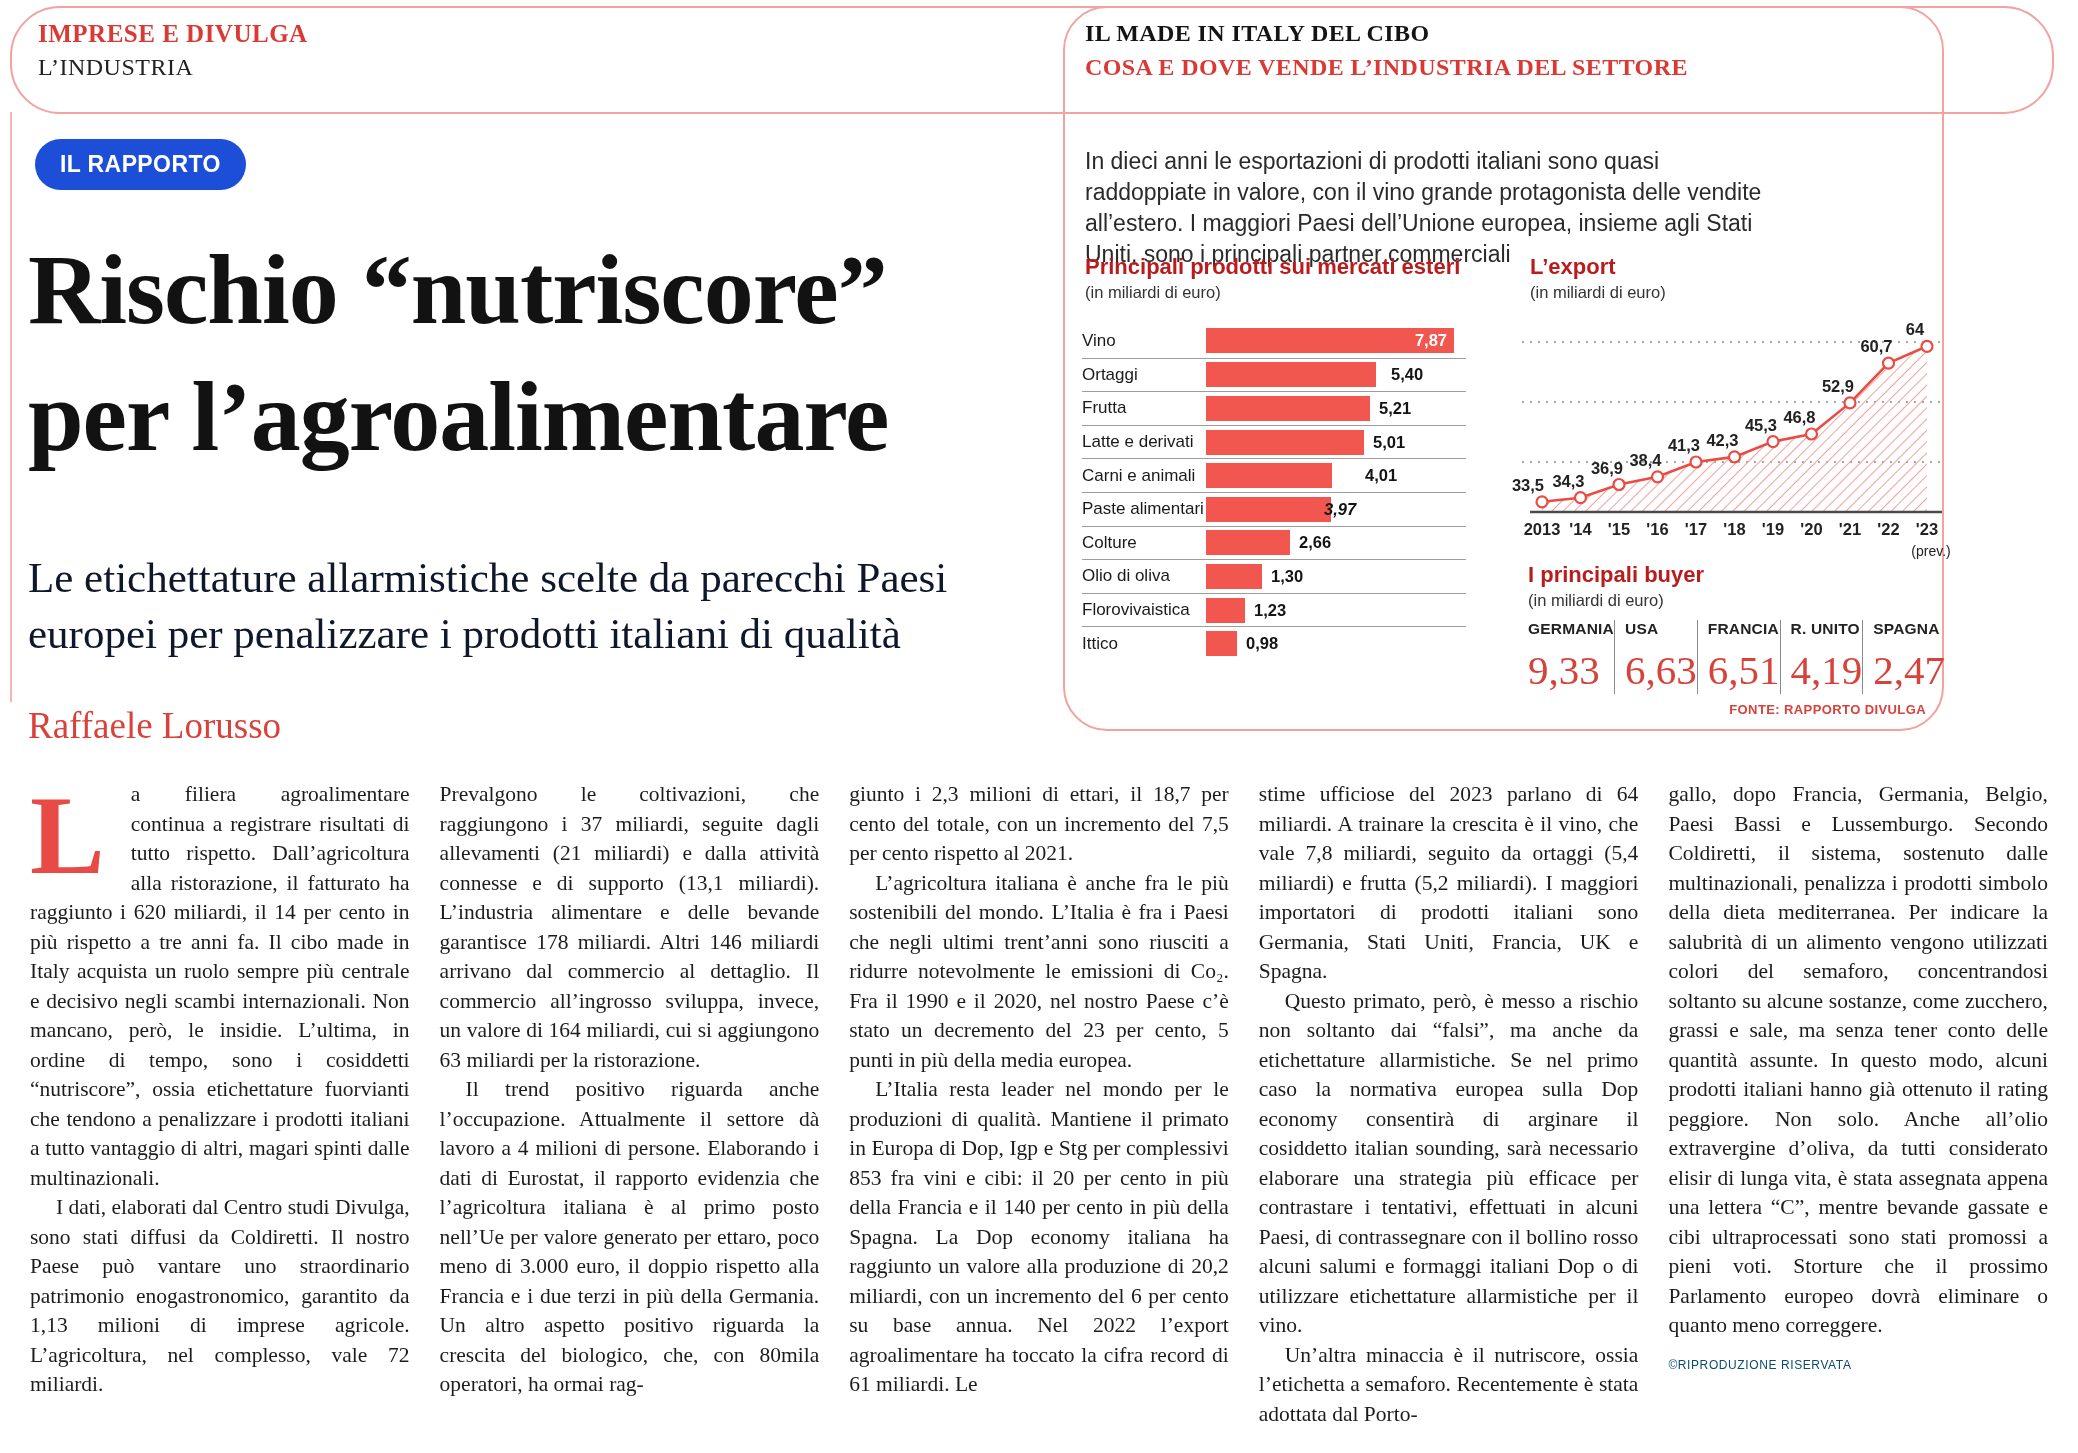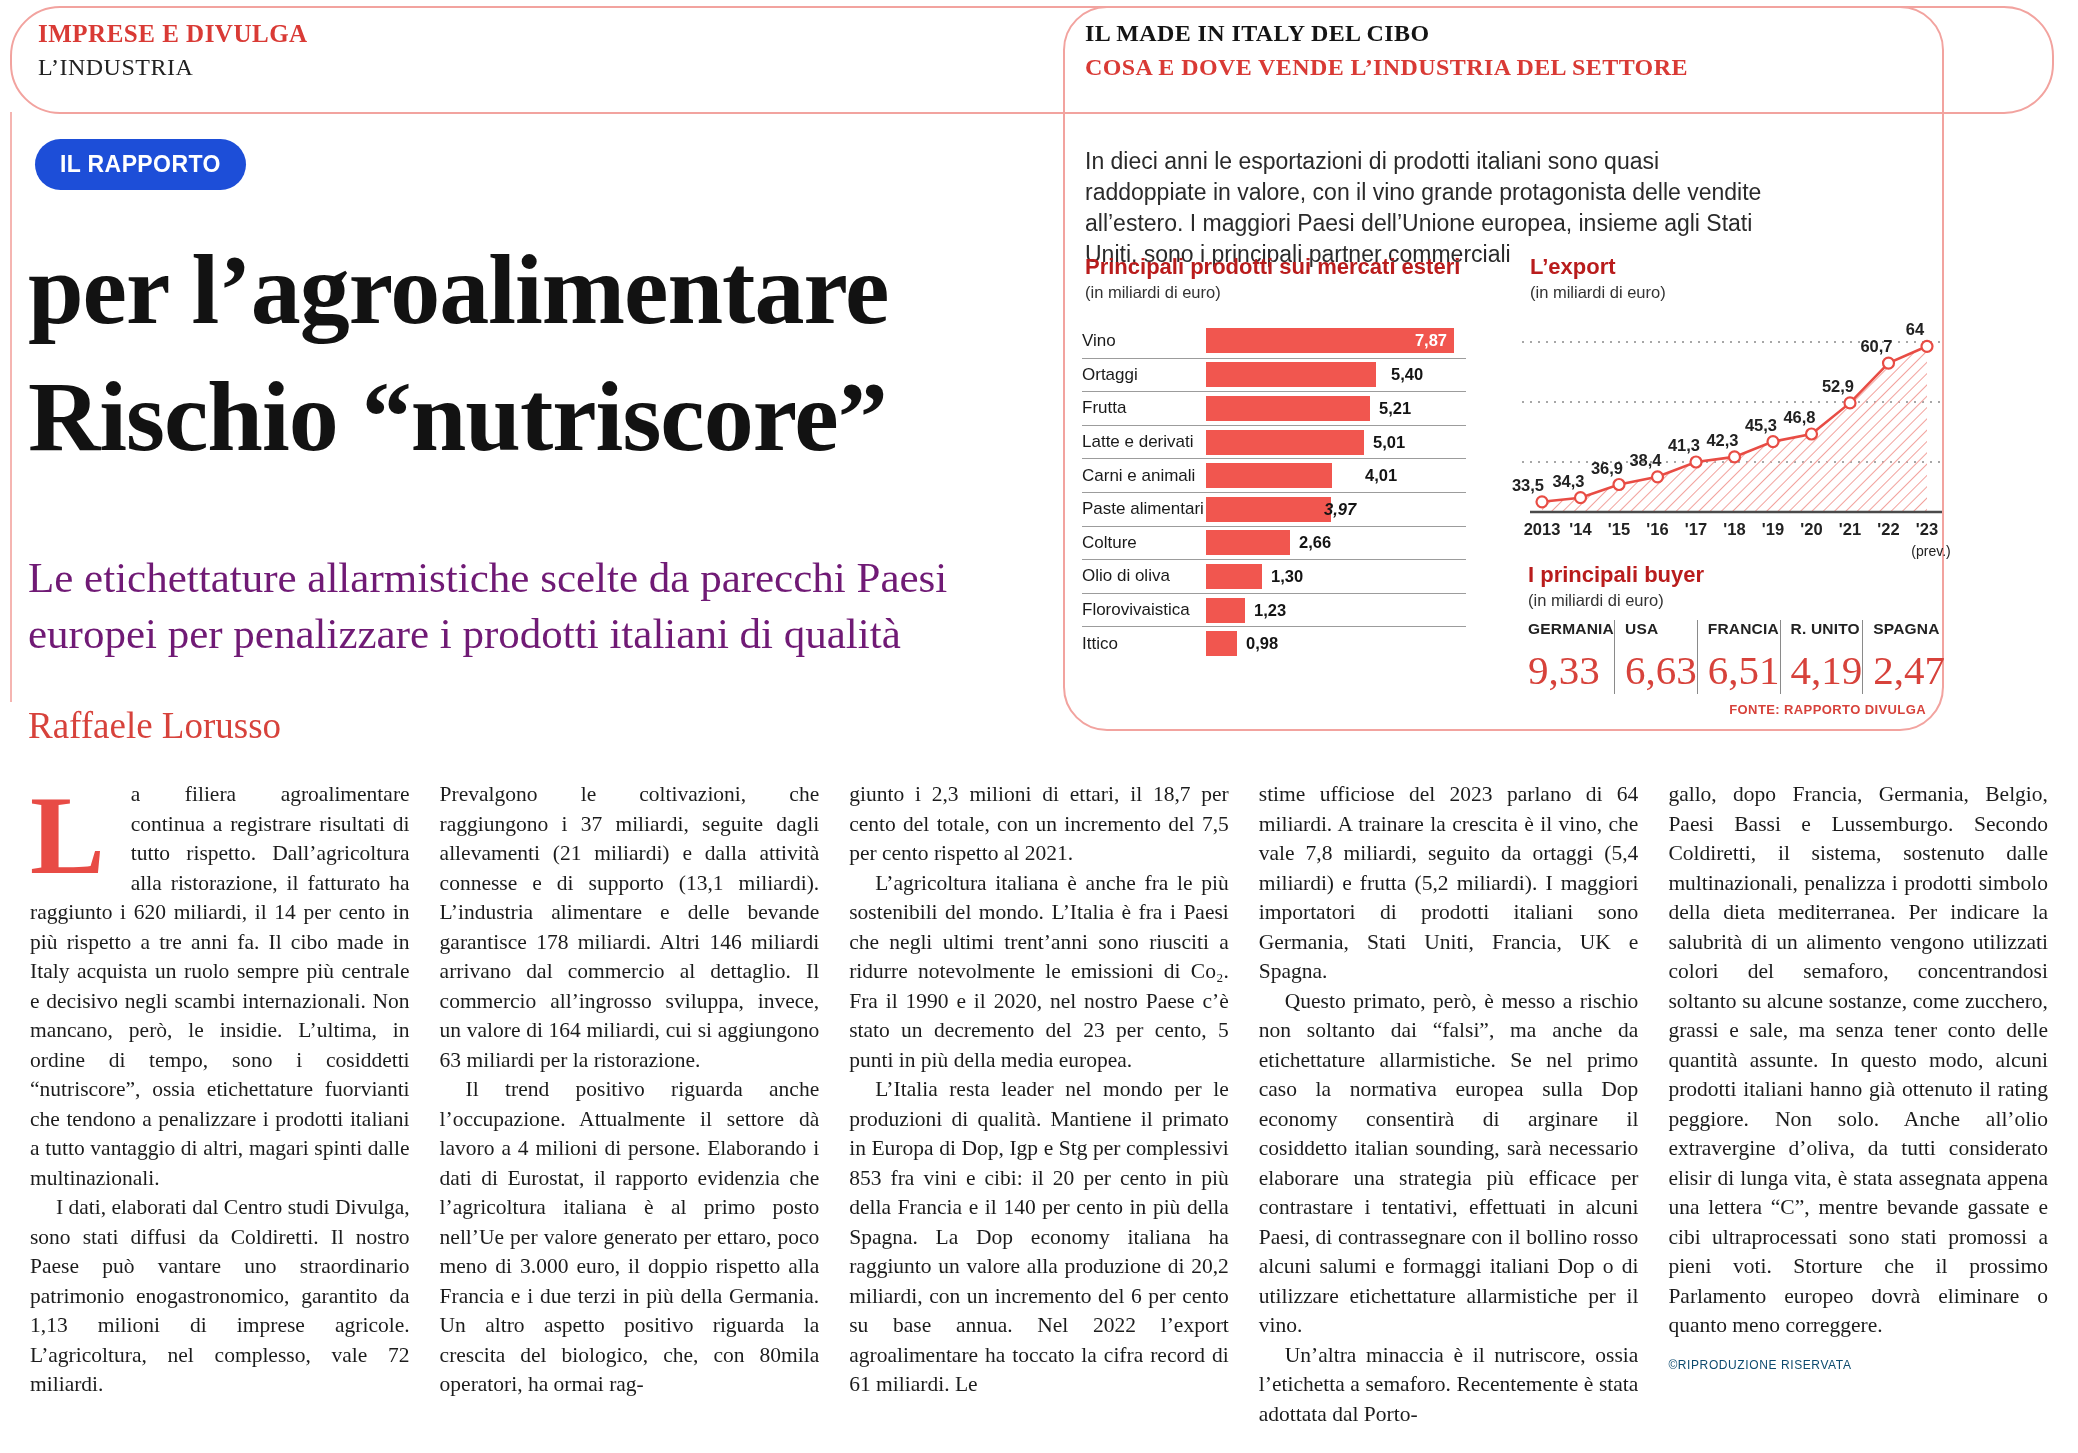--- a/index.html
+++ b/index.html
@@ -23,21 +23,21 @@
   
   .badge{position:absolute;left:35px;top:139px;background:#1d4ed8;color:#fff;
          font-family:"Liberation Sans",sans-serif;font-weight:bold;font-size:23px;
          padding:12px 25px;border-radius:27px;letter-spacing:.4px;}
 
   
   .headline{position:absolute;left:28px;top:226px;width:1040px;
             font-family:"Liberation Serif",serif;font-weight:bold;font-size:100px;
             line-height:1.27;color:#121212;letter-spacing:-1px;}
   .standfirst{position:absolute;left:28px;top:550px;width:1030px;
-            font-family:"Liberation Serif",serif;font-size:43px;line-height:1.3;color:#701a75;}
+            font-family:"Liberation Serif",serif;font-size:43px;line-height:1.3;color:#0f172a;}
   .byline{position:absolute;left:28px;top:704px;font-family:"Liberation Serif",serif;
             font-size:37px;color:#d7423b;}
 
   
   .ig-intro{position:absolute;left:1085px;top:146px;width:700px;
             font-family:"Liberation Sans",sans-serif;font-size:23px;line-height:31px;color:#2a2a2a;}
   .ig-title{font-family:"Liberation Sans",sans-serif;font-weight:bold;font-size:22px;color:#b91c1c;}
   .ig-sub{font-family:"Liberation Sans",sans-serif;font-size:16.5px;color:#333;margin-top:3px;}
   .products-head{position:absolute;left:1085px;top:254px;}
   .export-head{position:absolute;left:1530px;top:254px;}
@@ -87,22 +87,22 @@
 </div>
 
 <div class="kicker-right">
   <div class="kick-black-b">IL MADE IN ITALY DEL CIBO</div>
   <div class="kick-red-b">COSA E DOVE VENDE L’INDUSTRIA DEL SETTORE</div>
 </div>
 
 <div class="badge">IL RAPPORTO</div>
 
 <div class="headline">
+  <div>Rischio “nutriscore”</div>
   <div>per l’agroalimentare</div>
-  <div>Rischio “nutriscore”</div>
 </div>
 <div class="standfirst">Le etichettature allarmistiche scelte da parecchi Paesi europei per penalizzare i prodotti italiani di qualità</div>
 <div class="byline">Raffaele Lorusso</div>
 
 <div class="ig-intro">In dieci anni le esportazioni di prodotti italiani sono quasi raddoppiate in valore, con il vino grande protagonista delle vendite all’estero. I maggiori Paesi dell’Unione europea, insieme agli Stati Uniti, sono i principali partner commerciali</div>
 
 <div class="products-head">
   <div class="ig-title">Principali prodotti sui mercati esteri</div>
   <div class="ig-sub">(in miliardi di euro)</div>
 </div>

